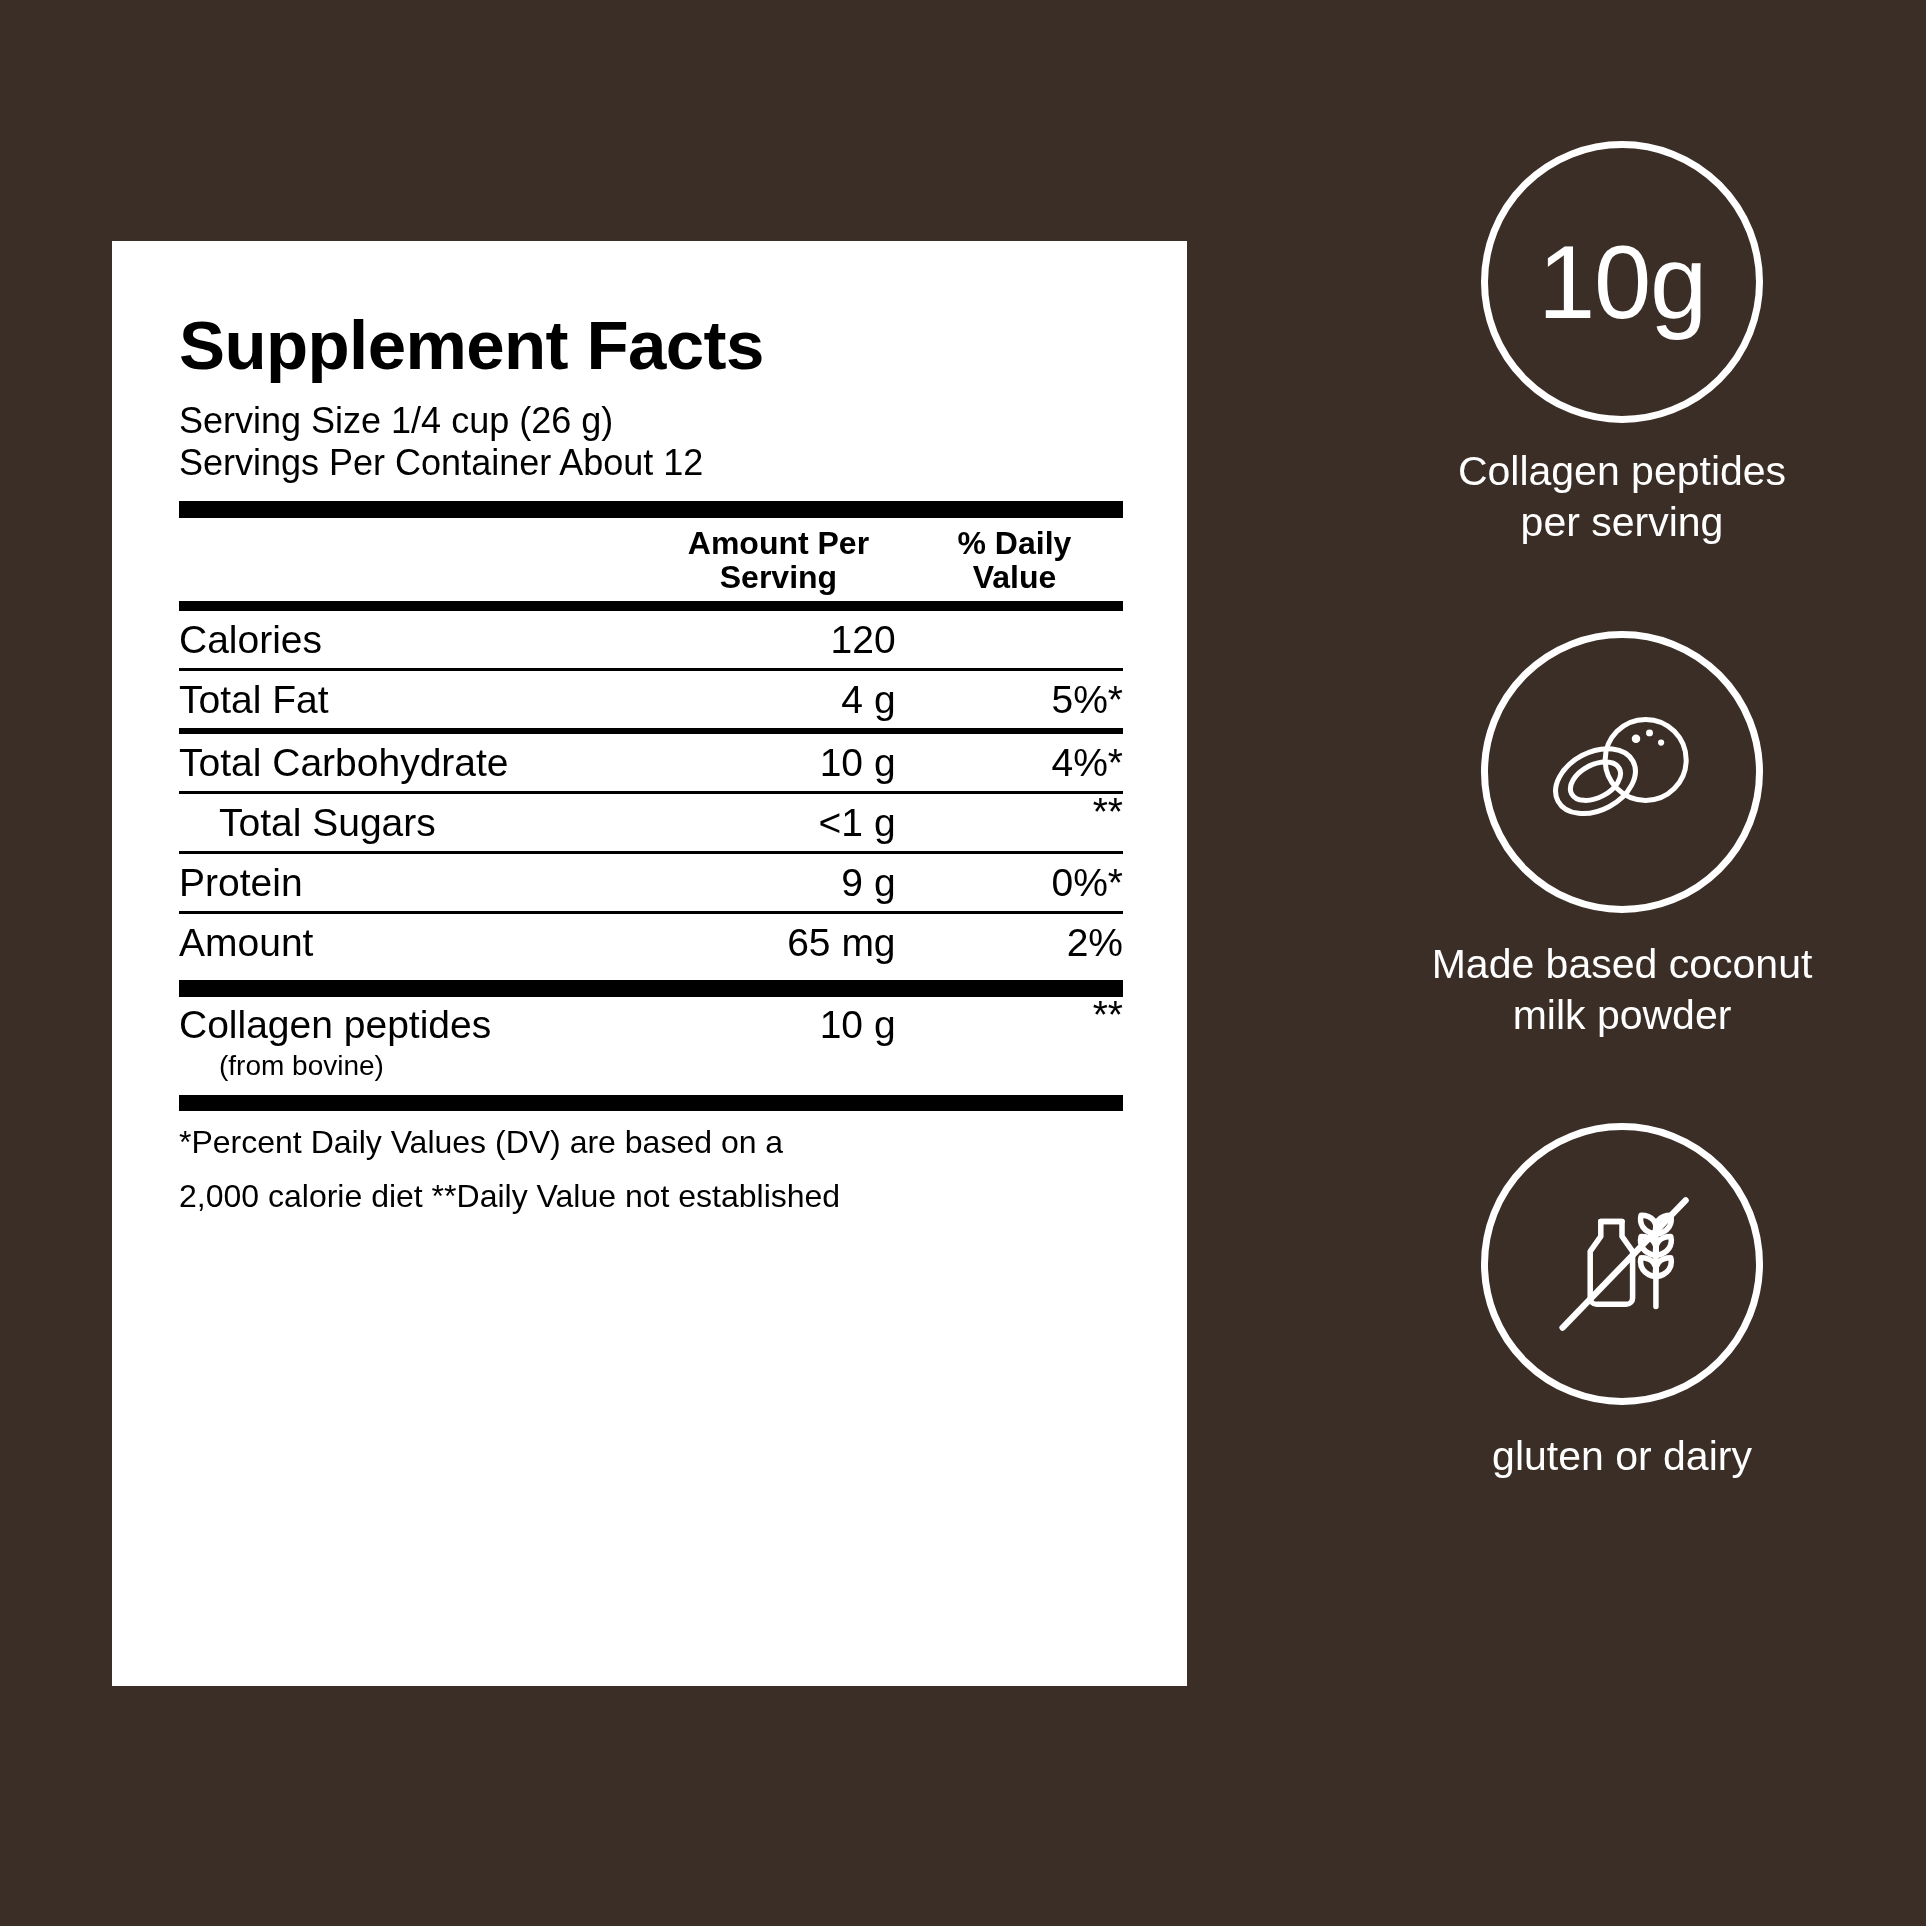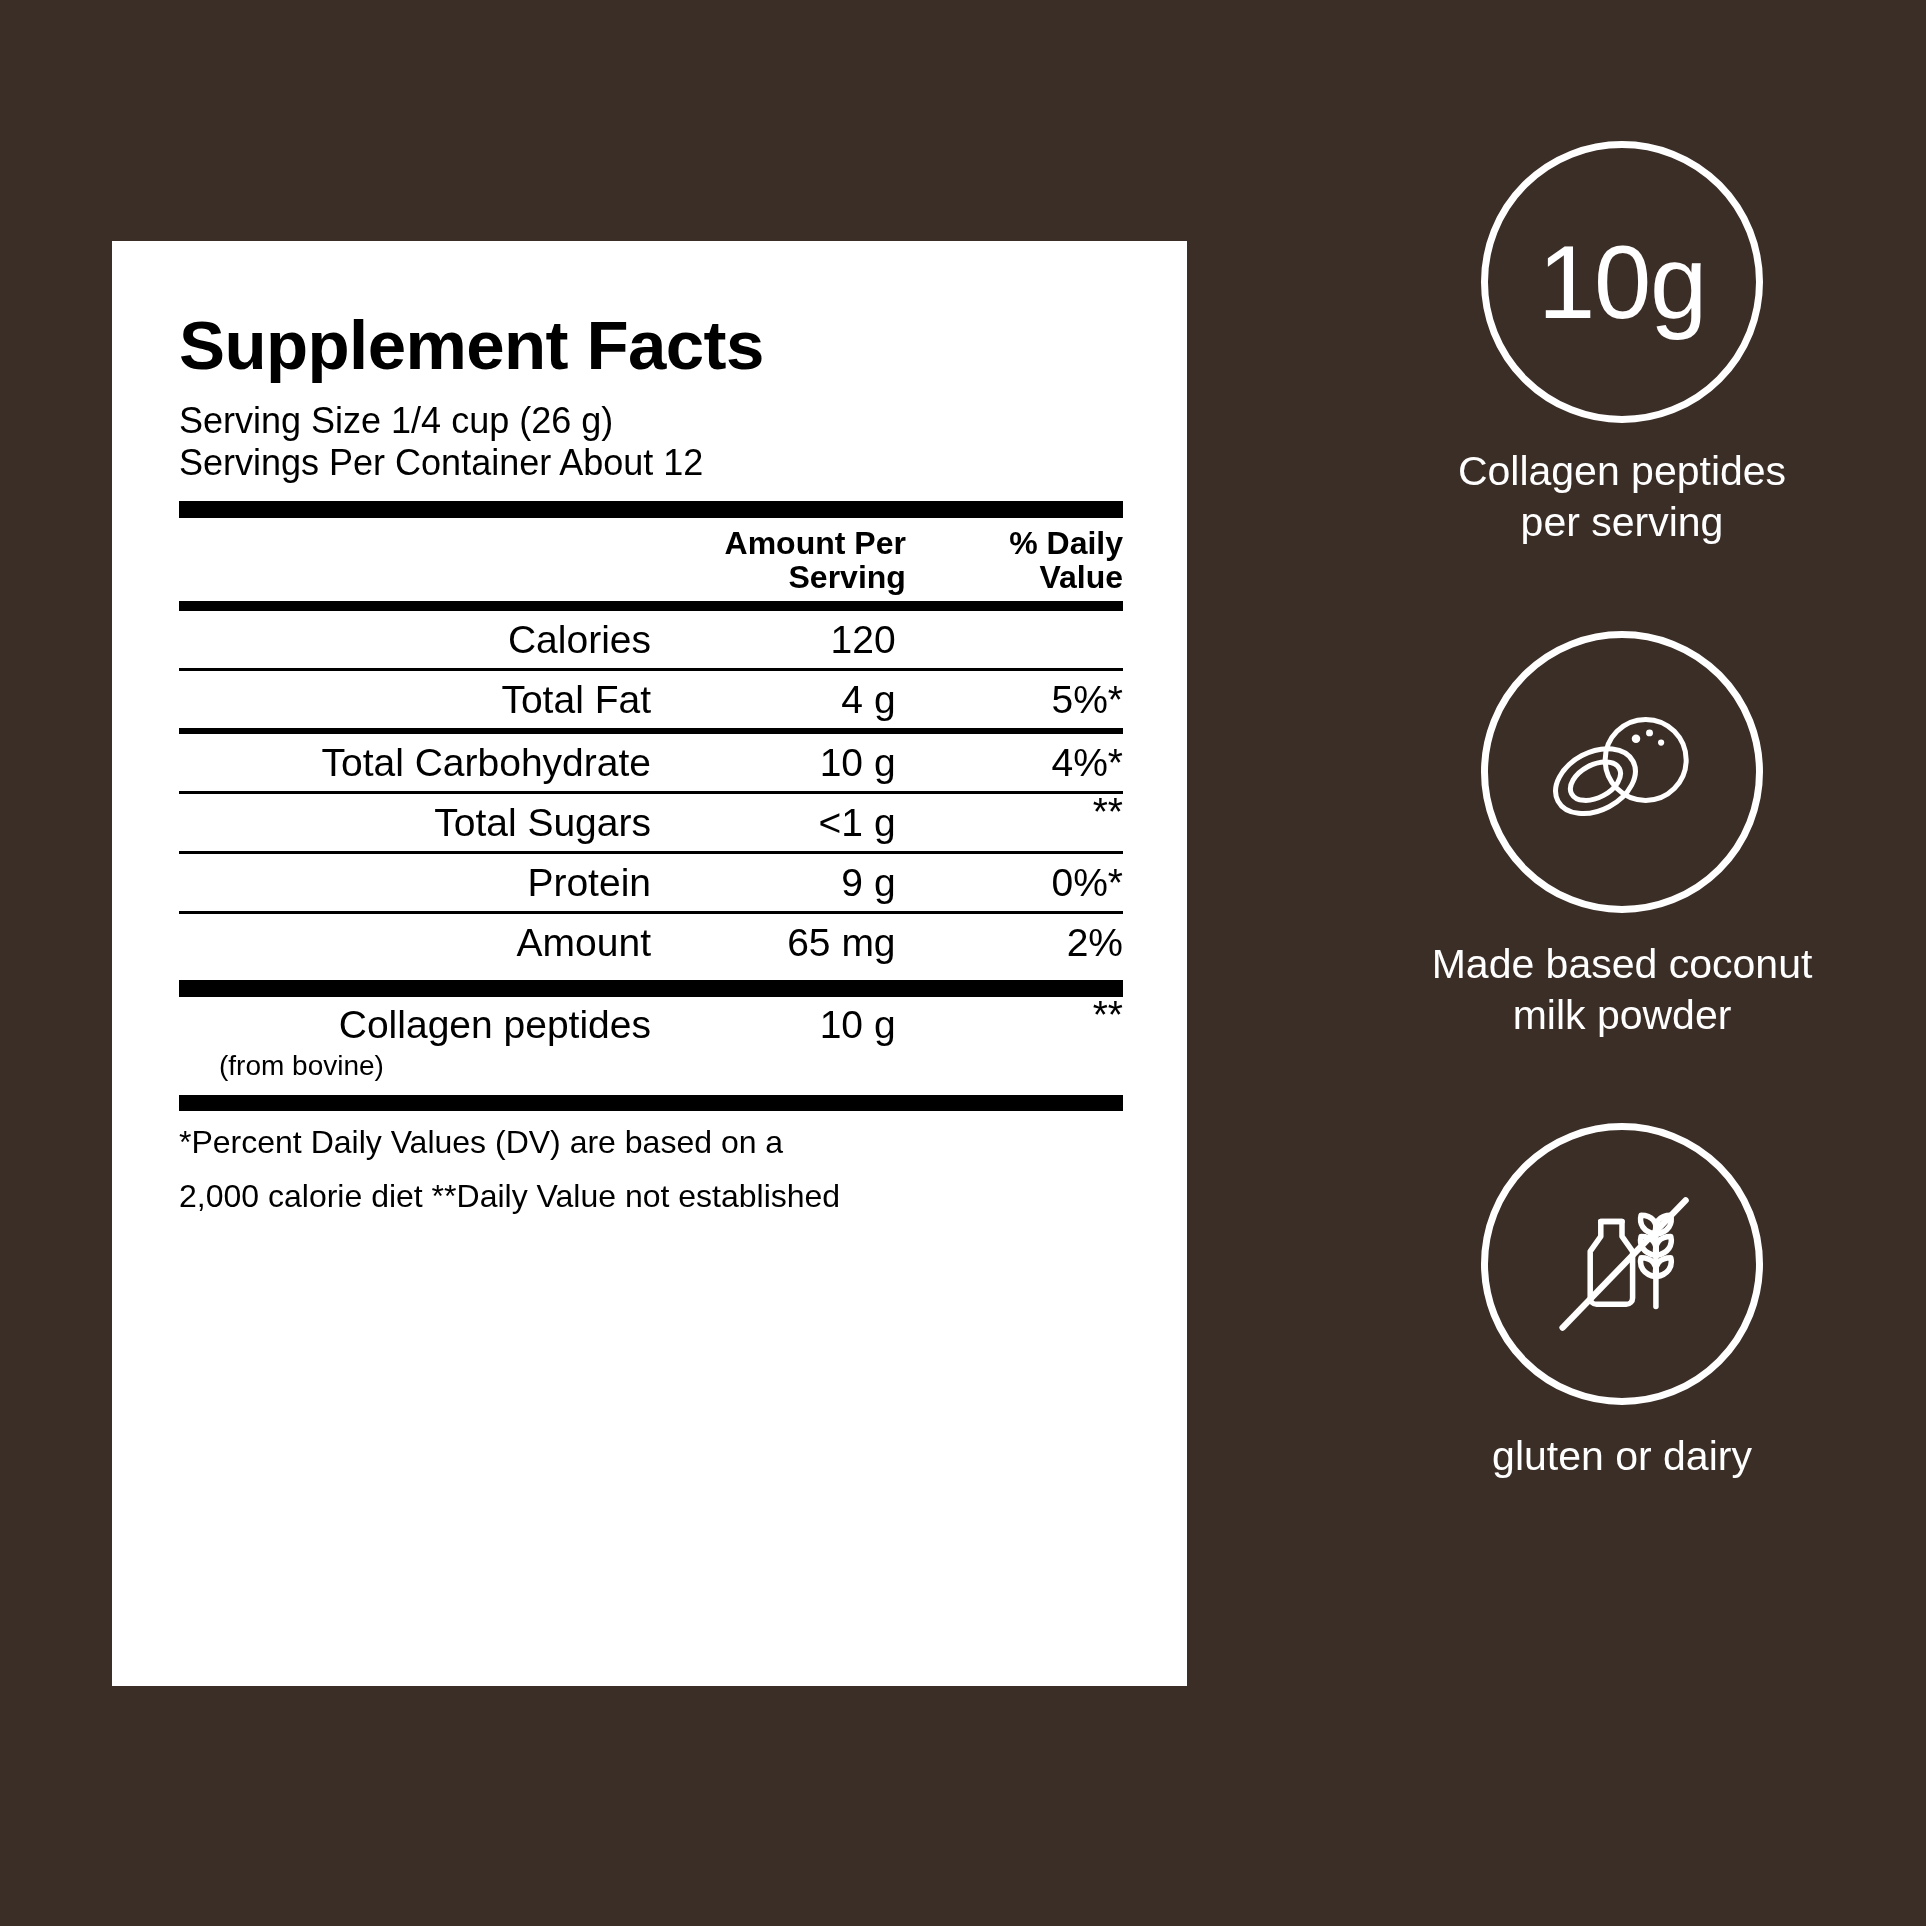--- a/index.html
+++ b/index.html
@@ -57,21 +57,20 @@
   }
 
   table.facts {
     width: 100%;
     border-collapse: collapse;
     table-layout: fixed;
   }
   table.facts td {
     padding: 0;
     vertical-align: bottom;
-    text-align: right;
   }
   .col-name  { width: 50%; }
   .col-amt   { width: 27%; }
   .col-dv    { width: 23%; }
 
   .hdr-cell {
     font-size: 32px;
     font-weight: bold;
     text-align: center;
     line-height: 1.06;

